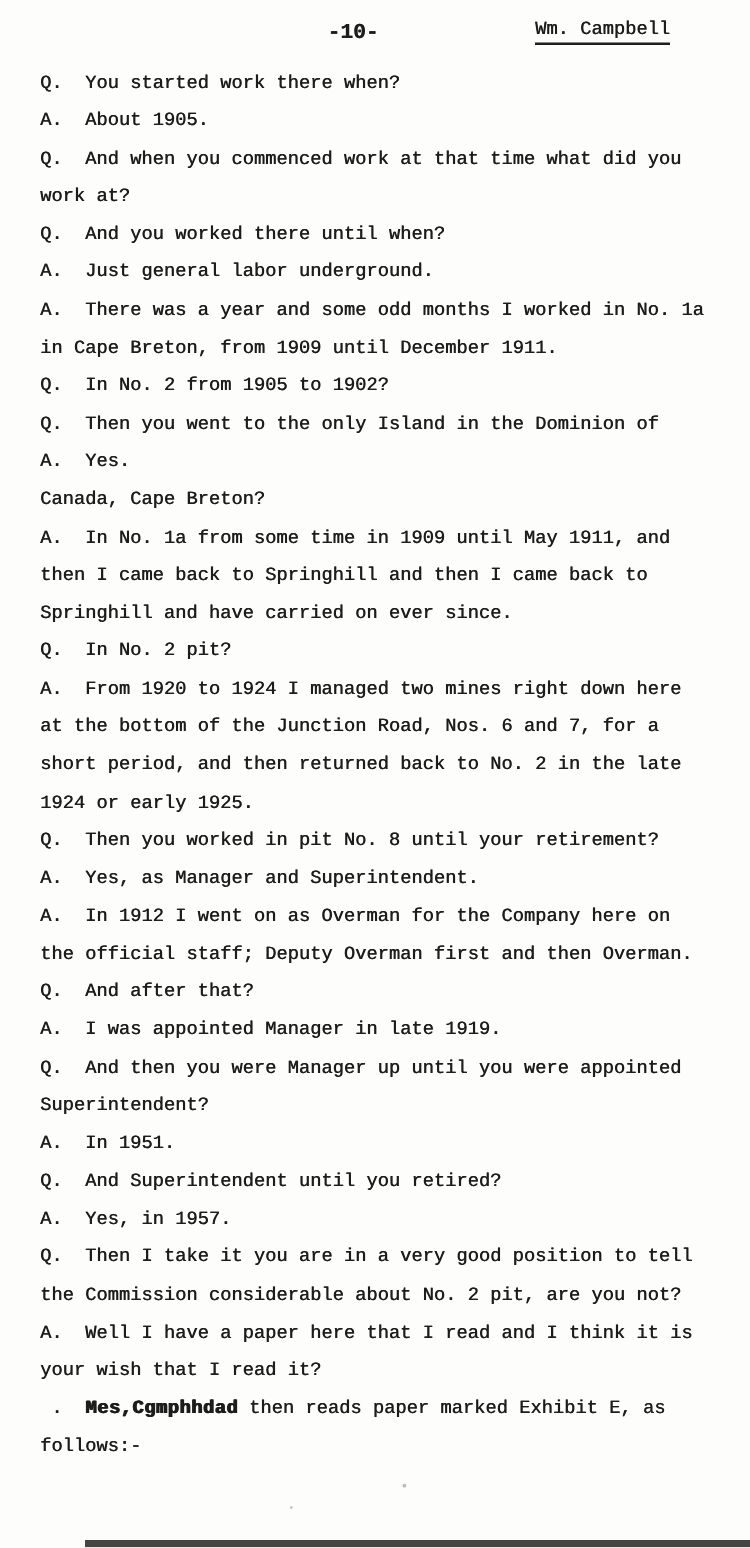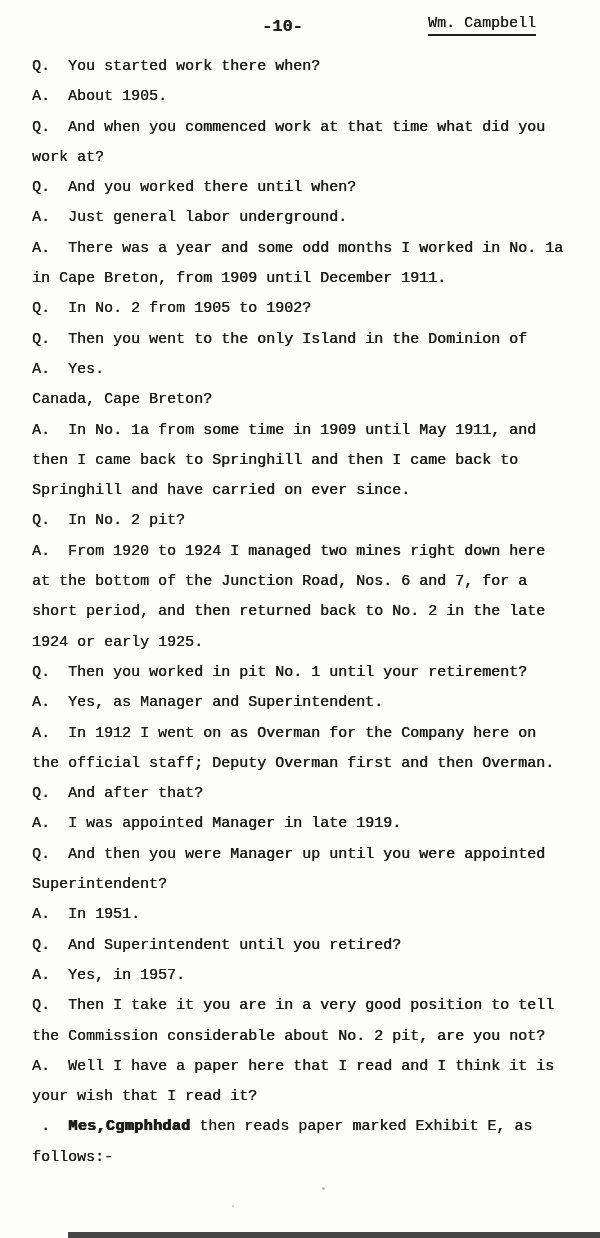--- a/index.html
+++ b/index.html
@@ -98,21 +98,21 @@
         <div class="line" style="">A.  Yes.</div>
         <div class="line" style="">Canada, Cape Breton?</div>
         <div class="line" style="">A.  In No. 1a from some time in 1909 until May 1911, and</div>
         <div class="line" style="">then I came back to Springhill and then I came back to</div>
         <div class="line" style="">Springhill and have carried on ever since.</div>
         <div class="line" style="">Q.  In No. 2 pit?</div>
         <div class="line" style="">A.  From 1920 to 1924 I managed two mines right down here</div>
         <div class="line" style="">at the bottom of the Junction Road, Nos. 6 and 7, for a</div>
         <div class="line" style="">short period, and then returned back to No. 2 in the late</div>
         <div class="line" style="">1924 or early 1925.</div>
-        <div class="line" style="">Q.  Then you worked in pit No. 1 until your retirement?</div>
+        <div class="line" style="">Q.  Then you worked in pit No. 8 until your retirement?</div>
         <div class="line" style="">A.  Yes, as Manager and Superintendent.</div>
         <div class="line" style="">A.  In 1912 I went on as Overman for the Company here on</div>
         <div class="line" style="">the official staff; Deputy Overman first and then Overman.</div>
         <div class="line" style="">Q.  And after that?</div>
         <div class="line" style="">A.  I was appointed Manager in late 1919.</div>
         <div class="line" style="">Q.  And then you were Manager up until you were appointed</div>
         <div class="line" style="">Superintendent?</div>
         <div class="line" style="">A.  In 1951.</div>
         <div class="line" style="">Q.  And Superintendent until you retired?</div>
         <div class="line" style="">A.  Yes, in 1957.</div>

